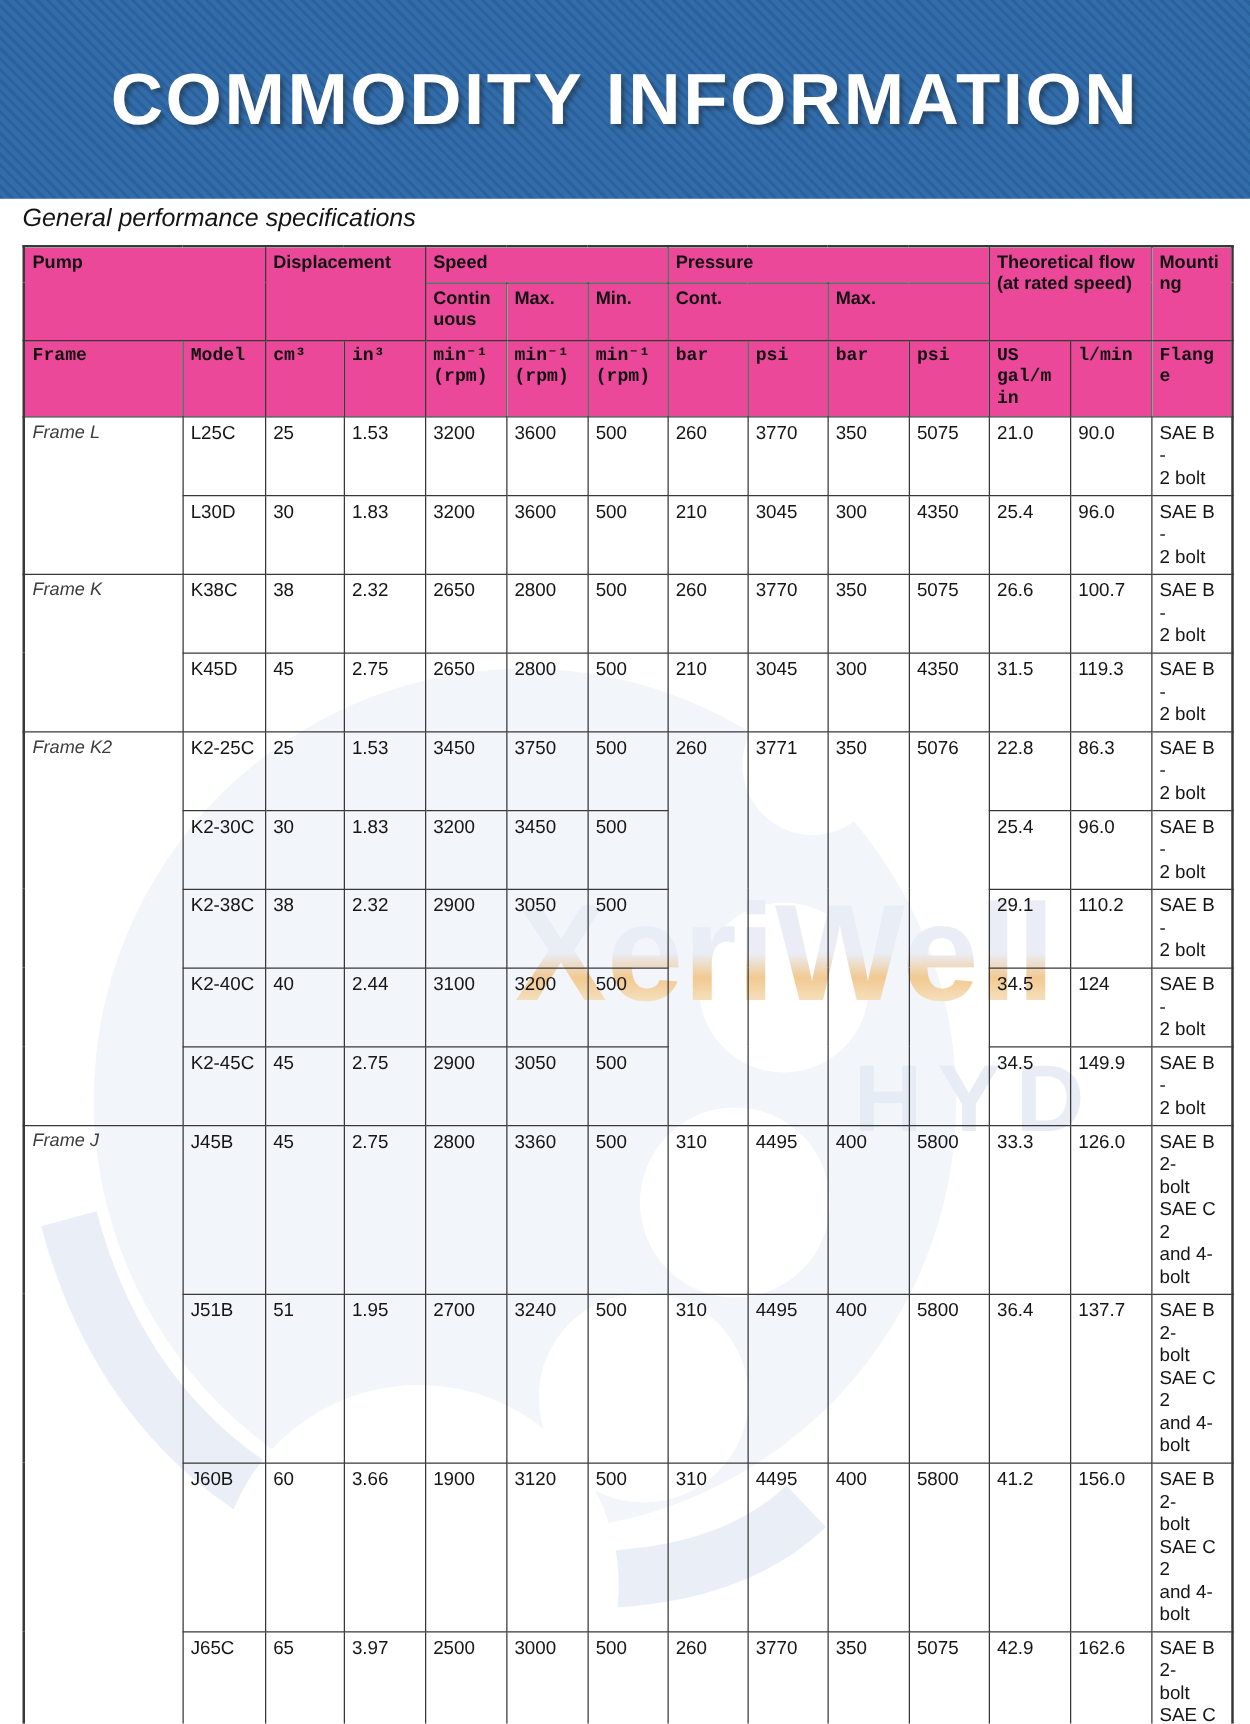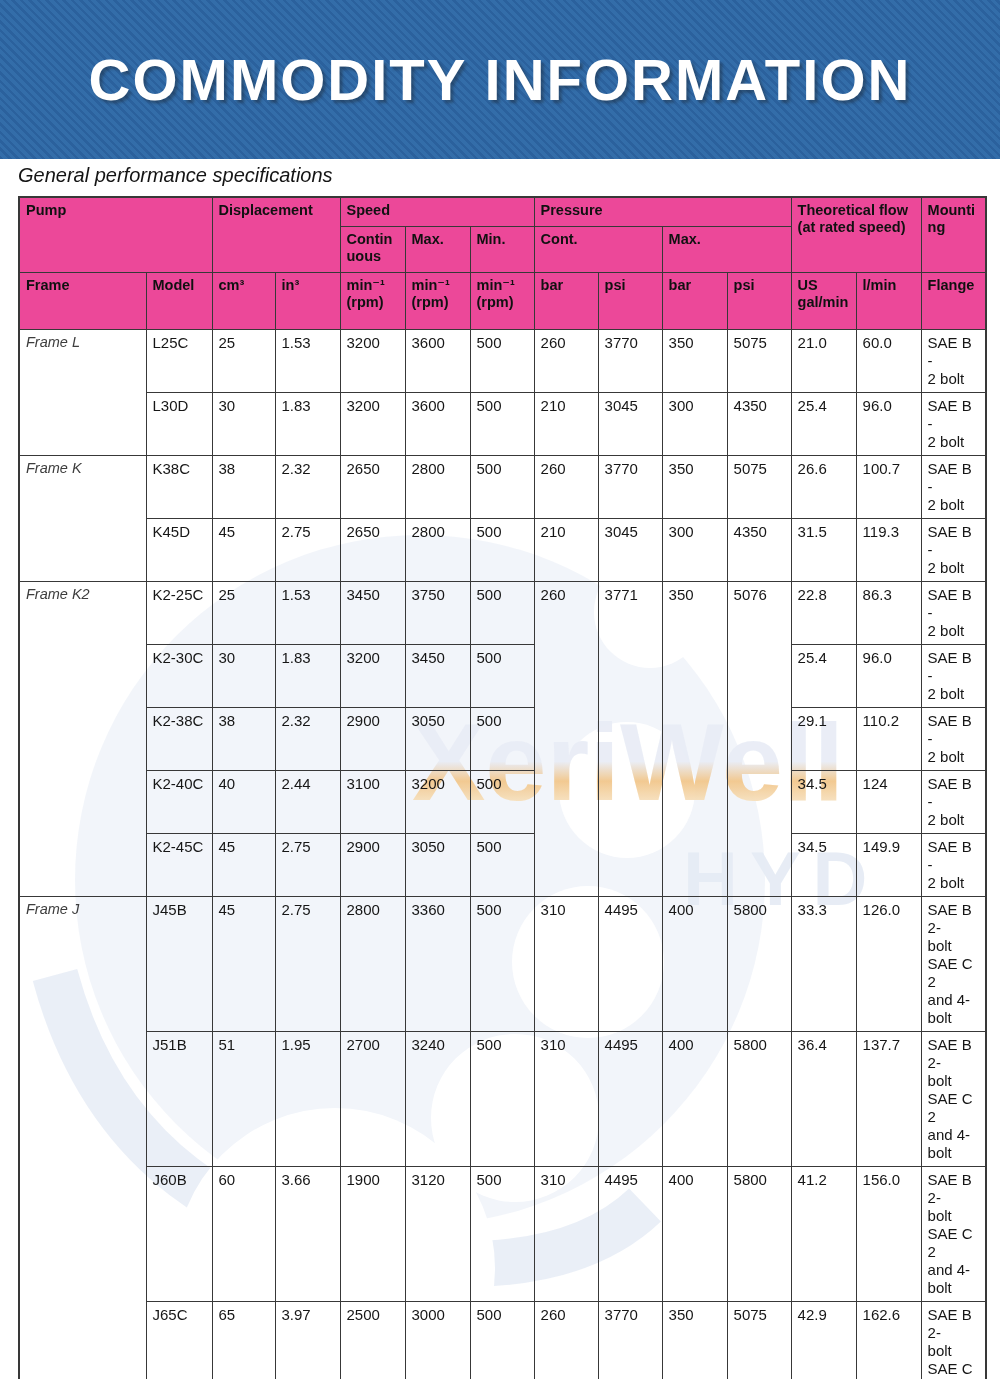--- a/index.html
+++ b/index.html
@@ -42,21 +42,21 @@
     line-height:1.2;
   }
   .spec thead th {
     background:#ec4899; font-weight:bold; font-size:14.5px; color:#111111;
   }
   .spec td { font-size:15px; color:#161616; background:transparent; }
   .spec td.frame-cell { font-style:italic; font-size:14.5px; color:#3d3d3d; }
 
   tr.hr1 { height:29px; }
   tr.hr2 { height:46px; }
-  tr.hr3 { height:57px; }
+  tr.hr3 { height:57px;font-family:Liberation Mono, monospace; }
   tr.grp-0, tr.grp-1, tr.grp-2 { height:42.5px; }
   tr.grp-3 { height:98px; }
   .spec tbody tr:last-child { height:88px; }
 </style>
 </head>
 <body>
 
 <div class="page">
 
   <svg class="watermark" width="1000" height="1379" viewBox="0 0 1000 1379" aria-hidden="true">
@@ -150,21 +150,21 @@
           <td>25</td>
           <td>1.53</td>
           <td>3200</td>
           <td>3600</td>
           <td>500</td>
           <td>260</td>
           <td>3770</td>
           <td>350</td>
           <td>5075</td>
           <td>21.0</td>
-          <td>60.0</td>
+          <td>90.0</td>
           <td class="flange-cell">SAE B -
 2 bolt</td>
         </tr>
         <tr class="grp-0">
           <td>L30D</td>
           <td>30</td>
           <td>1.83</td>
           <td>3200</td>
           <td>3600</td>
           <td>500</td>

